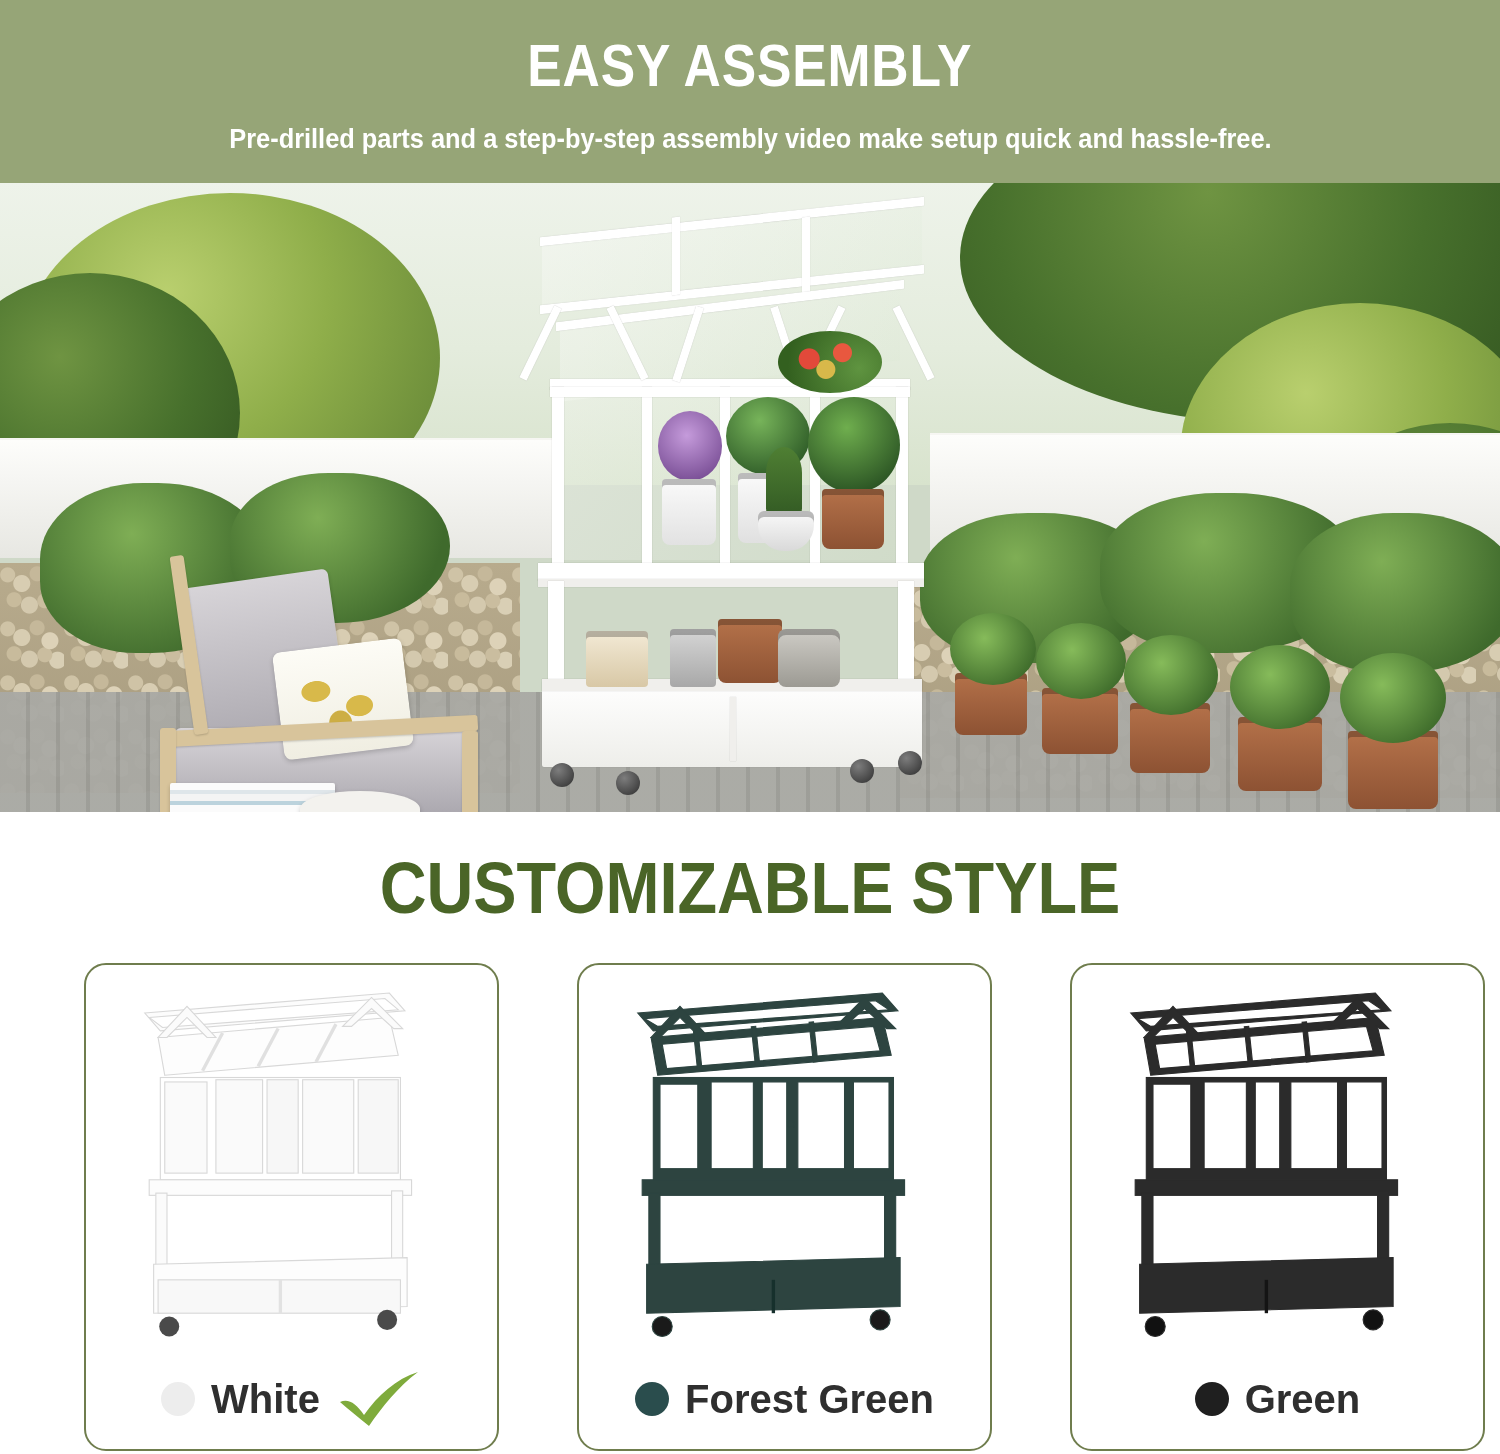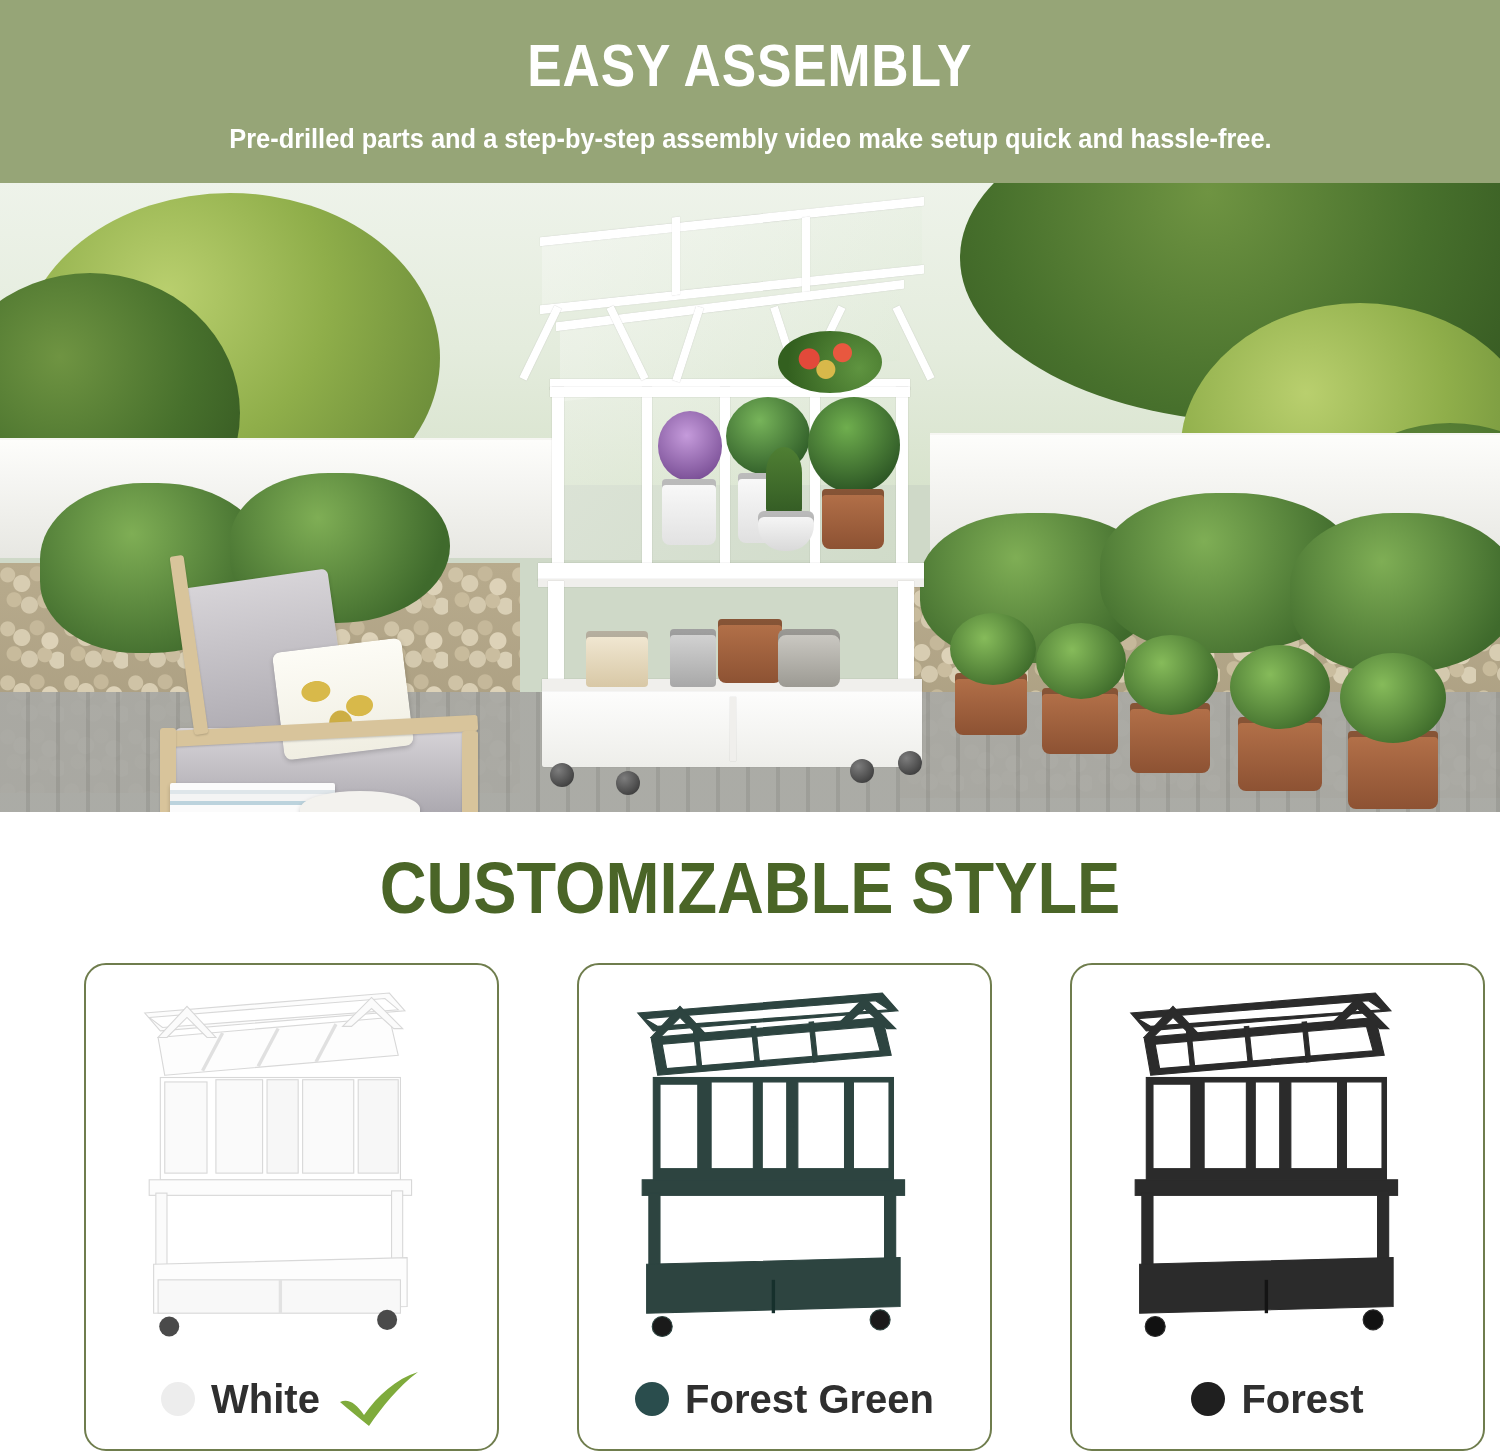--- a/index.html
+++ b/index.html
@@ -376,18 +376,18 @@
             <rect x="240" y="196" width="10" height="96"></rect>
             <polygon points="26,262 254,256 254,300 26,306"></polygon>
             <line x1="140" y1="276" x2="140" y2="306" stroke="#141414" stroke-width="3"></line>
             <circle cx="40" cy="318" r="9" fill="#111111"></circle>
             <circle cx="236" cy="312" r="9" fill="#111111"></circle>
           </g>
         </svg>
       </div>
       <div class="label-row">
         <span class="swatch" style="background:#1f1f1f;"></span>
-        <span class="label-text">Forest</span>
+        <span class="label-text">Green</span>
       </div>
     </div>
 
   </div>
 </div>
 
 </body></html>

